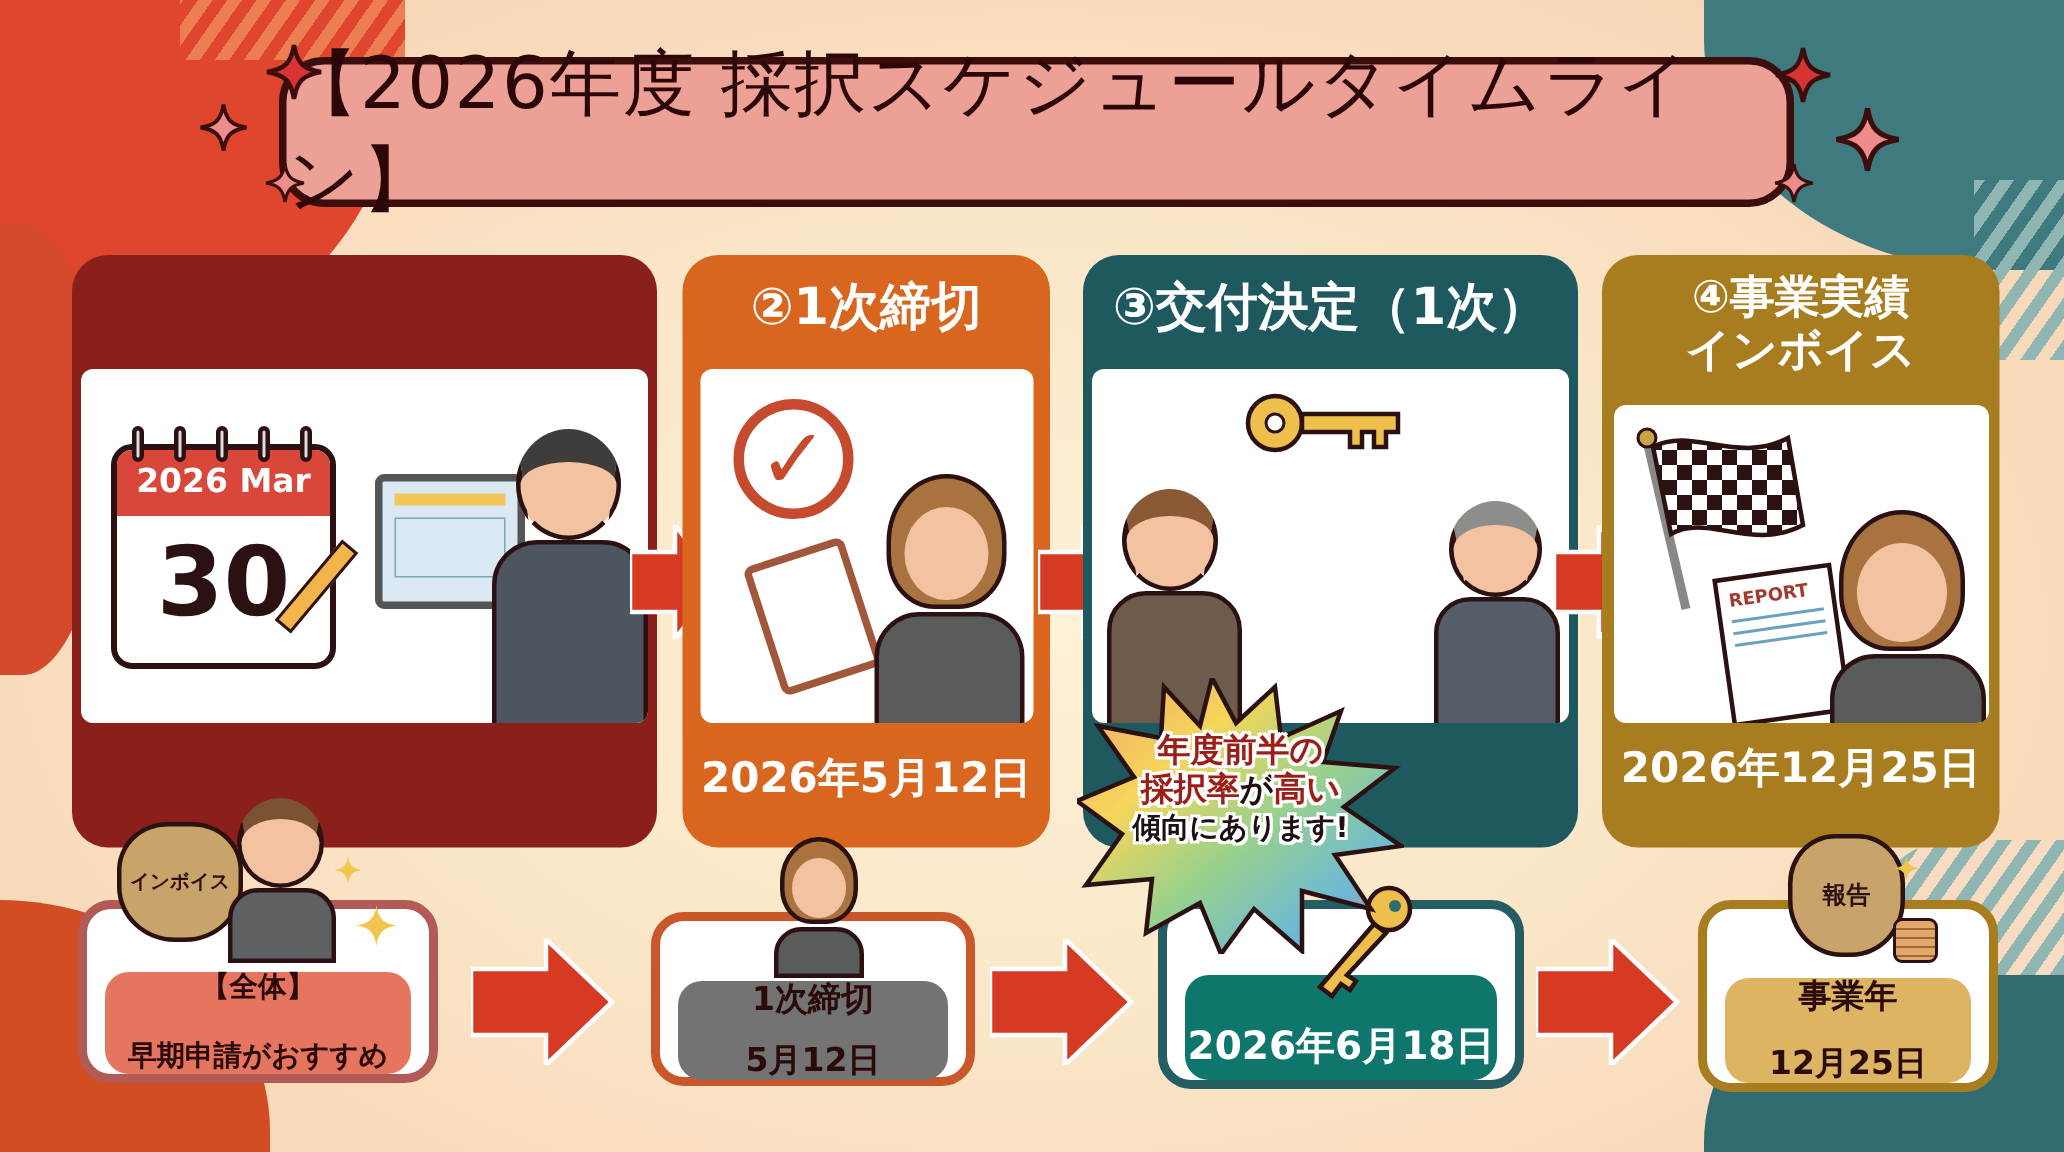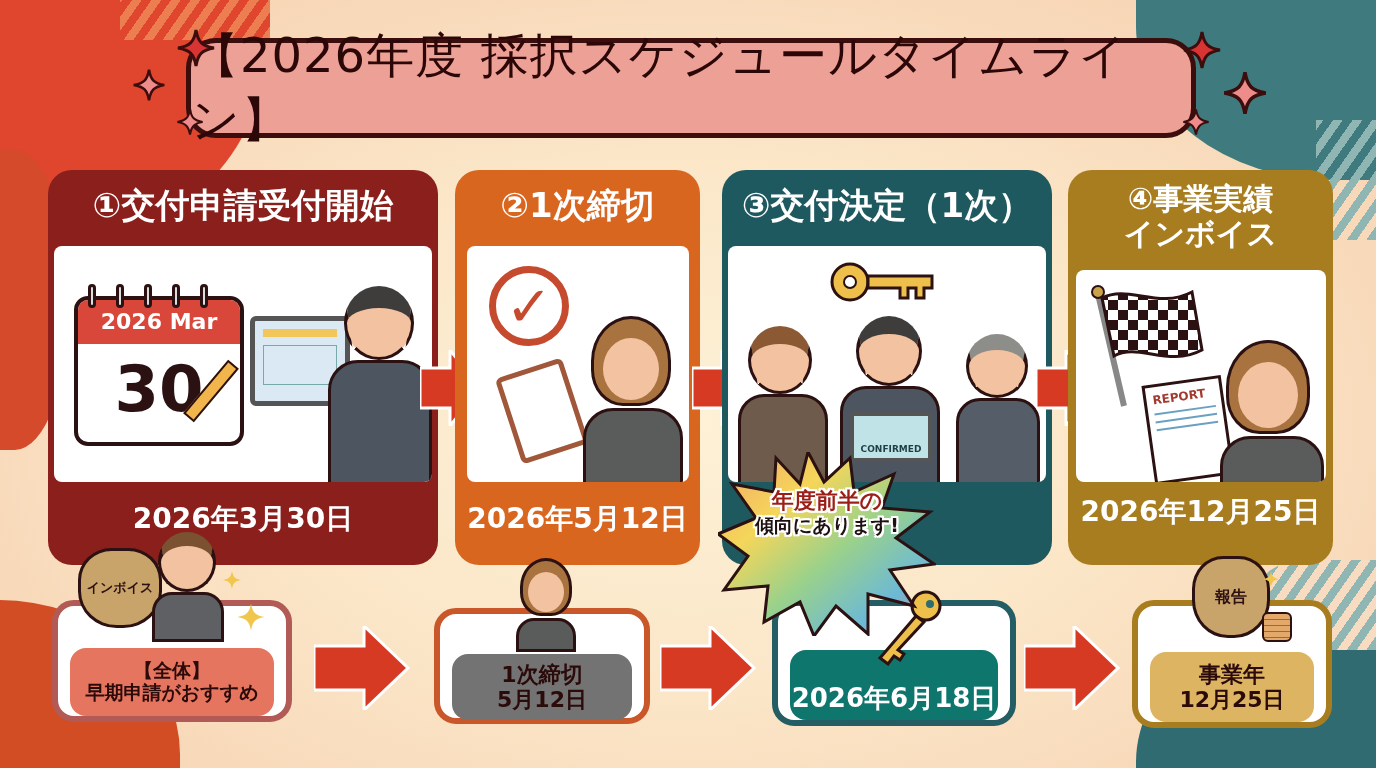--- a/index.html
+++ b/index.html
@@ -24,21 +24,21 @@
 .card-title{color:#fff;font-weight:bold;text-align:center;line-height:1.15}
 .card-img{background:#fff;border-radius:8px;position:absolute;overflow:hidden}
 .card-date{position:absolute;left:0;right:0;text-align:center;color:#fff;font-weight:bold}
 .card-1{left:48px;width:390px;height:395px;background:#8b1f1c}
 .card-2{left:455px;width:245px;height:395px;background:#d9661f}
 .card-3{left:722px;width:330px;height:395px;background:#1f5960}
 .card-4{left:1068px;width:265px;height:395px;background:#a87d1f}
 .arrow-svg{position:absolute}
 
 .bottom-box{position:absolute;border-radius:22px;background:#fff}
-.bottom-label{position:absolute;left:12px;right:12px;border-radius:16px;display:flex;flex-direction:column;align-items:center;justify-content:center;font-weight:bold;color:#2b0a0a;line-height:1.15}
+.bottom-label{position:absolute;left:12px;right:12px;border-radius:16px;display:flex;flex-direction:column;align-items:center;justify-content:space-between;font-weight:bold;color:#2b0a0a;line-height:1.15}
 
 .burst{position:absolute;left:718px;top:452px;width:218px;height:184px}
 .burst-text{position:absolute;left:0;right:0;top:36px;text-align:center;font-weight:bold;font-size:22px;line-height:1.2;text-shadow:-2px -2px 0 #fff,2px -2px 0 #fff,-2px 2px 0 #fff,2px 2px 0 #fff,0 2px 0 #fff,2px 0 0 #fff,0 -2px 0 #fff,-2px 0 0 #fff}
 .burst-text .red{color:#9c1f17}
 .burst-text .dark{color:#1e1010}
 </style>
 </head>
 <body>
 
 <div class="bg-base"></div>
@@ -67,24 +67,23 @@
       <path d="M20 2 C22 14 26 18 38 20 C26 22 22 26 20 38 C18 26 14 22 2 20 C14 18 18 14 20 2Z" fill="#d93434" stroke="#3b0d0d" stroke-width="3"></path>
     </svg></div>
 <div class="sparkle" style="left:1222px;top:70px;width:46px;height:46px"><svg viewBox="0 0 40 40">
       <path d="M20 2 C22 14 26 18 38 20 C26 22 22 26 20 38 C18 26 14 22 2 20 C14 18 18 14 20 2Z" fill="#ee8c8c" stroke="#3b0d0d" stroke-width="3"></path>
     </svg></div>
 <div class="sparkle" style="left:1182px;top:108px;width:28px;height:28px"><svg viewBox="0 0 40 40">
       <path d="M20 2 C22 14 26 18 38 20 C26 22 22 26 20 38 C18 26 14 22 2 20 C14 18 18 14 20 2Z" fill="#ee8c8c" stroke="#3b0d0d" stroke-width="3"></path>
     </svg></div>
 
 <div class="card card-1">
-  <div class="card-title" style="font-size:34px;margin-top:6px">①交付申請受付開始</div>
   <div class="card-img" style="left:6px;top:76px;width:378px;height:236px">
 
-    <div style="position:absolute;left:20px;top:50px;width:170px;height:150px;border:4px solid #2b1111;border-radius:14px;background:#fff;overflow:hidden">
+    <div style="position:absolute;left:20px;top:50px;width:150px;height:150px;border:4px solid #2b1111;border-radius:14px;background:#fff;overflow:hidden">
       <div style="background:#d9473a;height:44px;color:#fff;font-weight:bold;font-size:22px;text-align:center;line-height:44px">2026 Mar</div>
       <div style="font-size:64px;font-weight:bold;color:#2b1111;text-align:center;line-height:90px">30</div>
     </div>
     <div style="position:absolute;left:34px;top:38px;display:flex;gap:20px">
       <span style="width:8px;height:24px;border:3px solid #2b1111;border-radius:4px;background:#ddd"></span>
       <span style="width:8px;height:24px;border:3px solid #2b1111;border-radius:4px;background:#ddd"></span>
       <span style="width:8px;height:24px;border:3px solid #2b1111;border-radius:4px;background:#ddd"></span>
       <span style="width:8px;height:24px;border:3px solid #2b1111;border-radius:4px;background:#ddd"></span>
       <span style="width:8px;height:24px;border:3px solid #2b1111;border-radius:4px;background:#ddd"></span>
     </div>
@@ -93,21 +92,20 @@
     <div style="position:absolute;left:196px;top:70px;width:100px;height:90px;border:5px solid #555;border-radius:6px;background:#dbe9f5">
       <div style="margin:8px;height:8px;background:#f2c658"></div>
       <div style="margin:6px 8px;height:40px;border:1px solid #7aa;"></div>
     </div>
 
     <div style="position:absolute;left:270px;top:40px;width:110px;height:200px">
       <div style="position:absolute;left:20px;top:0;width:70px;height:74px;border-radius:50%;background:#f3c2a0;border:3px solid #2b1111;border-top:22px solid #3e3d3b"></div>
       <div style="position:absolute;left:4px;top:74px;width:104px;height:130px;background:#4d5660;border:3px solid #2b1111;border-radius:30px 30px 0 0"></div>
     </div>
   </div>
-  <div class="card-date" style="top:330px;font-size:28px">2026年3月30日</div>
 </div>
 
 <svg class="arrow-svg" style="left:420px;top:350px" width="62" height="76" viewBox="0 0 62 76">
     <path d="M0 18 H30 V0 L60 38 L30 76 V58 H0Z" fill="#d73a22" stroke="#fff" stroke-width="3"></path>
   </svg>
 
 <div class="card card-2">
   <div class="card-title" style="font-size:34px;margin-top:6px">②1次締切</div>
   <div class="card-img" style="left:12px;top:76px;width:222px;height:236px">
     <div style="position:absolute;left:22px;top:20px;width:80px;height:80px;border:7px solid #c64a2e;border-radius:50%;display:flex;align-items:center;justify-content:center;color:#c64a2e;font-size:56px;font-weight:bold">✓</div>
@@ -129,27 +127,20 @@
   <div class="card-title" style="font-size:34px;margin-top:6px">③交付決定（1次）</div>
   <div class="card-img" style="left:6px;top:76px;width:318px;height:236px">
     <svg style="position:absolute;left:100px;top:14px" width="110" height="44" viewBox="0 0 110 44">
         <circle cx="22" cy="22" r="18" fill="#eec04b" stroke="#2b1111" stroke-width="3"></circle>
         <circle cx="22" cy="22" r="6" fill="#fff" stroke="#2b1111" stroke-width="2"></circle>
         <path d="M40 16 H104 V28 H96 V38 H88 V28 H80 V38 H72 V28 H40Z" fill="#eec04b" stroke="#2b1111" stroke-width="3"></path>
       </svg>
     <div style="position:absolute;left:10px;top:80px;width:90px;height:160px">
       <div style="position:absolute;left:10px;top:0;width:64px;height:68px;border-radius:50%;background:#f3c2a0;border:3px solid #2b1111;border-top:18px solid #8b5a34"></div>
       <div style="position:absolute;left:0;top:68px;width:90px;height:100px;background:#6e5b4b;border:3px solid #2b1111;border-radius:26px 26px 0 0"></div>
-    </div>
-    <div style="position:absolute;left:112px;top:70px;width:100px;height:170px">
-      <div style="position:absolute;left:16px;top:0;width:66px;height:70px;border-radius:50%;background:#f3c2a0;border:3px solid #2b1111;border-top:18px solid #3e3d3b"></div>
-      <div style="position:absolute;left:0;top:70px;width:100px;height:100px;background:#4d5660;border:3px solid #2b1111;border-radius:26px 26px 0 0"></div>
-      <div style="position:absolute;left:10px;top:96px;width:82px;height:50px;background:#bfe3e6;border:4px solid #555;border-radius:4px;font-size:9px;font-weight:bold;color:#1f3f45;display:flex;align-items:flex-end;justify-content:center;padding-bottom:4px">
-          <span>CONFIRMED</span>
-        </div>
     </div>
     <div style="position:absolute;left:228px;top:88px;width:84px;height:150px">
       <div style="position:absolute;left:10px;top:0;width:62px;height:64px;border-radius:50%;background:#f3c2a0;border:3px solid #2b1111;border-top:16px solid #8d8d8a"></div>
       <div style="position:absolute;left:0;top:64px;width:84px;height:90px;background:#555e68;border:3px solid #2b1111;border-radius:24px 24px 0 0"></div>
     </div>
   </div>
 </div>
 
 <svg class="arrow-svg" style="left:1036px;top:350px" width="62" height="76" viewBox="0 0 62 76">
     <path d="M0 18 H30 V0 L60 38 L30 76 V58 H0Z" fill="#d73a22" stroke="#fff" stroke-width="3"></path>
@@ -266,15 +257,16 @@
           <stop offset=".3" stop-color="#f5d65a"></stop>
           <stop offset=".55" stop-color="#9ad18b"></stop>
           <stop offset=".8" stop-color="#6cb9d6"></stop>
           <stop offset="1" stop-color="#e97a7a"></stop>
         </linearGradient>
       </defs>
     <path d="M90 0 L106 30 L132 6 L136 40 L176 22 L164 56 L212 60 L178 86 L216 112 L172 118 L196 154 L150 142 L150 182 L118 154 L96 184 L82 150 L46 170 L50 134 L6 138 L30 104 L0 82 L38 66 L14 32 L56 40 L58 6 L82 32Z" fill="url(#rb)" stroke="#2b1111" stroke-width="3"></path>
   </svg>
   <div class="burst-text">
     <div class="red">年度前半の</div>
+    <div><span class="red">採択率</span><span class="dark">が</span><span class="red">高い</span></div>
     <div class="dark" style="font-size:19px">傾向にあります!</div>
   </div>
 </div>
 
 </body></html>

